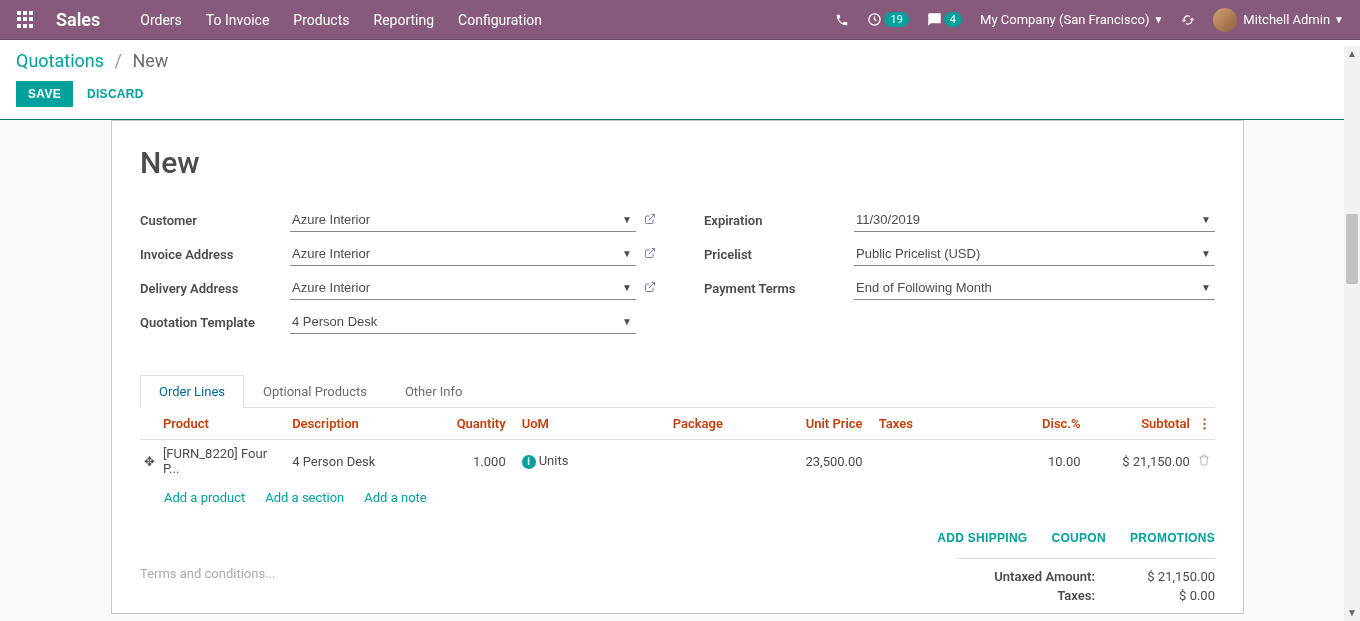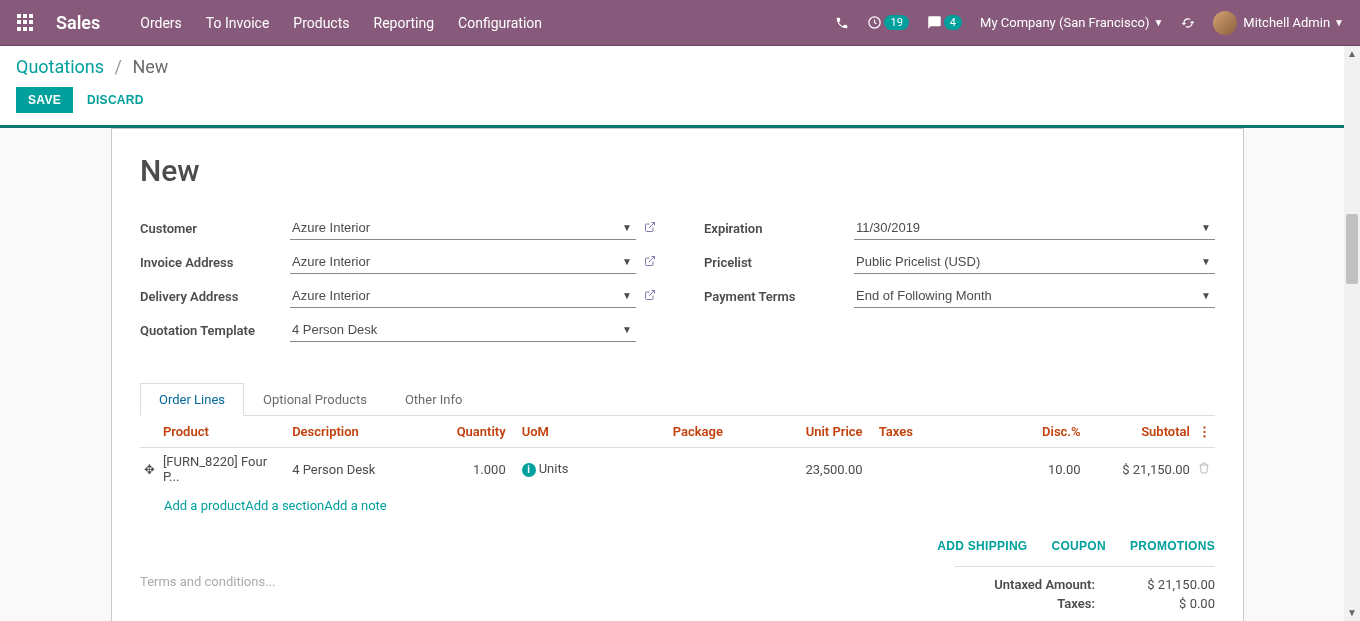--- a/index.html
+++ b/index.html
@@ -9,39 +9,39 @@
     color: #4c4c4c;
     background: #f9f9f9;
     width: 1360px;
     height: 621px;
     overflow: hidden;
     position: relative;
   }
   
   .navbar {
     background: #875a7b;
-    height: 46px;
+    height: 40px;
     display: flex;
     align-items: center;
     color: #fff;
     padding: 16px 16px;
     border-bottom: 1px solid #6b4663;
   }
   .navbar .apps-icon { width: 20px; height: 20px; margin-right: 20px; cursor: pointer; display:flex; flex-wrap:wrap; }
   .navbar .apps-icon span { width:4px; height:4px; background:#fff; margin:1px; }
   .navbar .brand { font-size: 18px; font-weight: 600; margin-right: 40px; cursor:pointer;}
   .navbar .menu { display: flex; gap: 24px; font-size: 14px; }
   .navbar .menu a { color: #fff; text-decoration: none; cursor:pointer; }
   .navbar .right { margin-left: auto; display: flex; align-items: center; gap: 18px; font-size: 13px;}
   .navbar .right .icon-wrap { display:flex; align-items:center; cursor:pointer;}
   .badge { background:#00a09d; color:#fff; font-size:11px; padding:1px 6px; border-radius:10px; margin-left:2px;}
   .avatar { width:24px; height:24px; border-radius:50%; background:linear-gradient(135deg,#d4a373,#8b5e3c); margin-right:6px;}
   .caret { margin-left:4px; font-size:10px;}
   
-  .controlbar { background:#fff; padding:10px 16px 12px 16px; border-bottom:3px solid #0f766e;}
+  .controlbar { background:#fff; padding:10px 16px 12px 16px; border-bottom:1px solid #0f766e;}
   .breadcrumb { font-size:18px; margin-bottom:10px;}
   .breadcrumb a { color:#00a09d; text-decoration:none; cursor:pointer;}
   .breadcrumb .sep { color:#999; margin:0 6px;}
   .breadcrumb .current { color:#6c6c6c;}
   .buttons-row { display:flex; align-items:center; gap:14px;}
   .btn-primary { background:#00a09d; color:#fff; border:none; padding:6px 12px; font-size:12px; font-weight:600; cursor:pointer; letter-spacing:0.3px;}
   .btn-link { background:none; border:none; color:#00a09d; font-size:12px; font-weight:600; cursor:pointer; letter-spacing:0.3px;}
   
   .sheet-wrap { padding:0 0 0 0; position:relative;}
   .sheet {
@@ -78,21 +78,21 @@
   .tab { padding:8px 18px; font-size:13px; color:#6c6c6c; cursor:pointer; border:1px solid transparent; border-bottom:none; position:relative; top:1px;}
   .tab.active { background:#fff; border-color:#ddd; border-bottom:1px solid #fff; color:#0369a1;}
   
   table.lines { width:100%; border-collapse:collapse; margin-top:0;}
   table.lines th { text-align:left; font-size:13px; font-weight:600; padding:8px 4px; border-bottom:1px solid #ddd; color:#c2410c;}
   table.lines th.r, table.lines td.r { text-align:right;}
   table.lines td { font-size:13px; padding:6px 4px; color:#4c4c4c;}
   .handle { color:#aaa; cursor:move; width:18px; text-align:center;}
   .info-i { display:inline-block; width:14px; height:14px; border-radius:50%; background:#00a09d; color:#fff; font-size:10px; text-align:center; line-height:14px; font-weight:bold; margin-right:3px;}
   .trash { color:#bbb; cursor:pointer;}
-  .add-links { padding:8px 4px 8px 24px; display:flex; }
+  .add-links { padding:8px 4px 8px 24px; display:flex; gap:20px;}
   .add-links a { color:#00a09d; text-decoration:none; font-size:13px; cursor:pointer;}
   
   .bottom-actions { position:absolute; right:28px; bottom:68px; display:flex; gap:24px;}
   .bottom-actions button { background:none; border:none; color:#00a09d; font-weight:600; font-size:12px; cursor:pointer; letter-spacing:0.3px;}
   .terms { position:absolute; left:28px; bottom:32px; color:#aaa; font-size:13px; font-style:normal;}
   
   .totals { position:absolute; right:28px; bottom:8px; width:260px; border-top:1px solid #ddd; padding-top:8px;}
   .totals .trow { display:flex; justify-content:flex-end; padding:2px 0;}
   .totals .trow .tlabel { font-weight:600; text-align:right; flex:1;}
   .totals .trow .tval { width:120px; text-align:right;}

